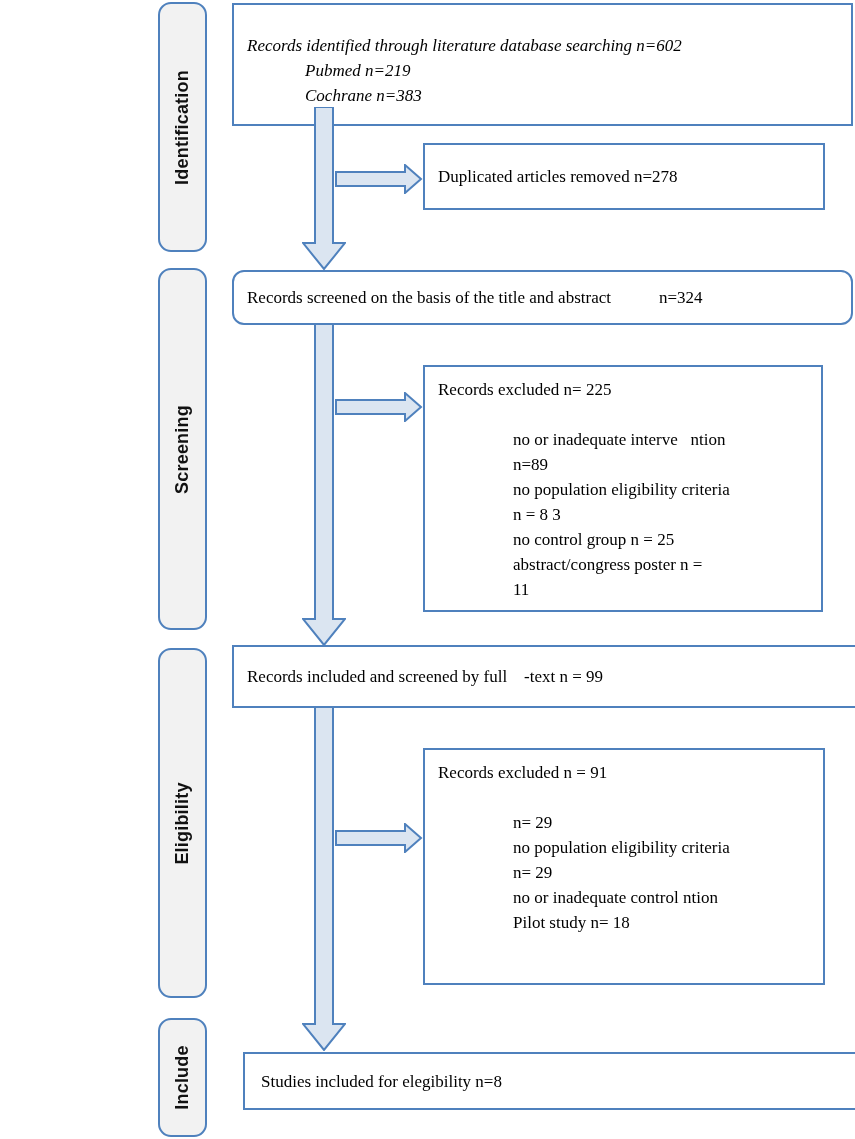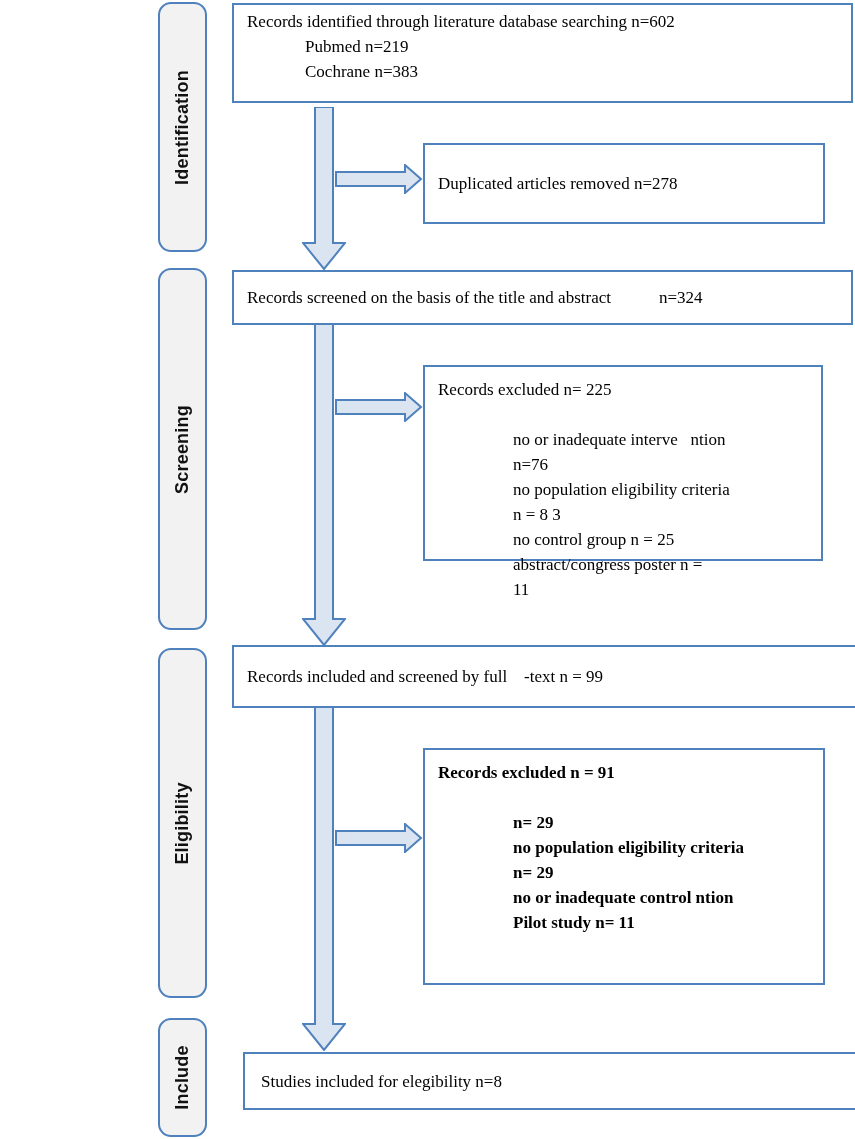--- a/index.html
+++ b/index.html
@@ -64,60 +64,60 @@
   <div class="abs stage" style="top:268px; height:362px;">
     <span class="vtext">Screening</span>
   </div>
   <div class="abs stage" style="top:648px; height:350px;">
     <span class="vtext">Eligibility</span>
   </div>
   <div class="abs stage" style="top:1018px; height:119px;">
     <span class="vtext">Include</span>
   </div>
 
-  <div class="abs fbox" style="left:232px; top:3px; width:621px; height:100px; padding-top:4px;">
+  <div class="abs fbox" style="left:232px; top:3px; width:621px; height:123px; padding-top:28px;font-style:italic;">
     <div class="pad">
       <div class="prewrap">Records identified through literature database searching n=602</div>
       <div class="indent-sub">Pubmed n=219</div>
       <div class="indent-sub">Cochrane n=383</div>
     </div>
   </div>
 
   <svg class="abs arrow-svg" style="left:302px; top:107px;" width="44" height="163" viewBox="0 0 44 163">
     <polygon points="13,0 13,136 1,136 22,162 43,136 31,136 31,0" fill="#dbe5f1" stroke="#4f81bd" stroke-width="2" stroke-linejoin="miter"></polygon>
   </svg>
 
   <svg class="abs arrow-svg" style="left:335px; top:164px;" width="88" height="30" viewBox="0 0 88 30">
     <polygon points="1,8 70,8 70,1 86,15 70,29 70,22 1,22" fill="#dbe5f1" stroke="#4f81bd" stroke-width="2" stroke-linejoin="miter"></polygon>
   </svg>
 
-  <div class="abs fbox vcenter" style="left:423px; top:143px; width:402px; height:81px;">
+  <div class="abs fbox vcenter" style="left:423px; top:143px; width:402px; height:67px;">
     <div class="pad">Duplicated articles removed n=278</div>
   </div>
 
-  <div class="abs fbox vcenter" style="left:232px; top:270px; width:621px; height:55px;">
+  <div class="abs fbox vcenter" style="left:232px; top:270px; width:621px; height:55px;border-radius:12px;">
     <div class="pad">
       <span>Records screened on the basis of the title and abstract</span><span class="count-gap">n=324</span>
     </div>
   </div>
 
   <svg class="abs arrow-svg" style="left:302px; top:324px;" width="44" height="322" viewBox="0 0 44 322">
     <polygon points="13,0 13,295 1,295 22,321 43,295 31,295 31,0" fill="#dbe5f1" stroke="#4f81bd" stroke-width="2" stroke-linejoin="miter"></polygon>
   </svg>
 
   <svg class="abs arrow-svg" style="left:335px; top:392px;" width="88" height="30" viewBox="0 0 88 30">
     <polygon points="1,8 70,8 70,1 86,15 70,29 70,22 1,22" fill="#dbe5f1" stroke="#4f81bd" stroke-width="2" stroke-linejoin="miter"></polygon>
   </svg>
 
-  <div class="abs fbox" style="left:423px; top:365px; width:400px; height:196px; padding-top:10px;">
+  <div class="abs fbox" style="left:423px; top:365px; width:400px; height:247px; padding-top:10px;">
     <div class="pad">
       <div class="prewrap">Records excluded n= 225</div>
       <div class="indent-lines">
         <div class="prewrap">no or inadequate interve   ntion</div>
-        <div class="prewrap">n=76</div>
+        <div class="prewrap">n=89</div>
         <div class="prewrap">no population eligibility criteria</div>
         <div class="prewrap">n = 8 3</div>
         <div class="prewrap">no control group n = 25</div>
         <div class="prewrap">abstract/congress poster n =</div>
         <div class="prewrap">11</div>
       </div>
     </div>
   </div>
 
   <div class="abs fbox vcenter" style="left:232px; top:645px; width:646px; height:63px;">
@@ -125,29 +125,29 @@
   </div>
 
   <svg class="abs arrow-svg" style="left:302px; top:707px;" width="44" height="344" viewBox="0 0 44 344">
     <polygon points="13,0 13,317 1,317 22,343 43,317 31,317 31,0" fill="#dbe5f1" stroke="#4f81bd" stroke-width="2" stroke-linejoin="miter"></polygon>
   </svg>
 
   <svg class="abs arrow-svg" style="left:335px; top:823px;" width="88" height="30" viewBox="0 0 88 30">
     <polygon points="1,8 70,8 70,1 86,15 70,29 70,22 1,22" fill="#dbe5f1" stroke="#4f81bd" stroke-width="2" stroke-linejoin="miter"></polygon>
   </svg>
 
-  <div class="abs fbox" style="left:423px; top:748px; width:402px; height:237px; padding-top:10px;font-weight:bold;">
+  <div class="abs fbox" style="left:423px; top:748px; width:402px; height:237px; padding-top:10px;">
     <div class="pad">
       <div class="prewrap">Records excluded n = 91</div>
       <div class="indent-lines">
         <div class="prewrap">n= 29</div>
         <div class="prewrap">no population eligibility criteria</div>
         <div class="prewrap">n= 29</div>
         <div class="prewrap">no or inadequate control ntion</div>
-        <div class="prewrap">Pilot study n= 11</div>
+        <div class="prewrap">Pilot study n= 18</div>
       </div>
     </div>
   </div>
 
   <div class="abs fbox vcenter" style="left:243px; top:1052px; width:631px; height:58px;">
     <div class="pad" style="padding-left:16px;">Studies included for elegibility n=8</div>
   </div>
 
 </div>
 

